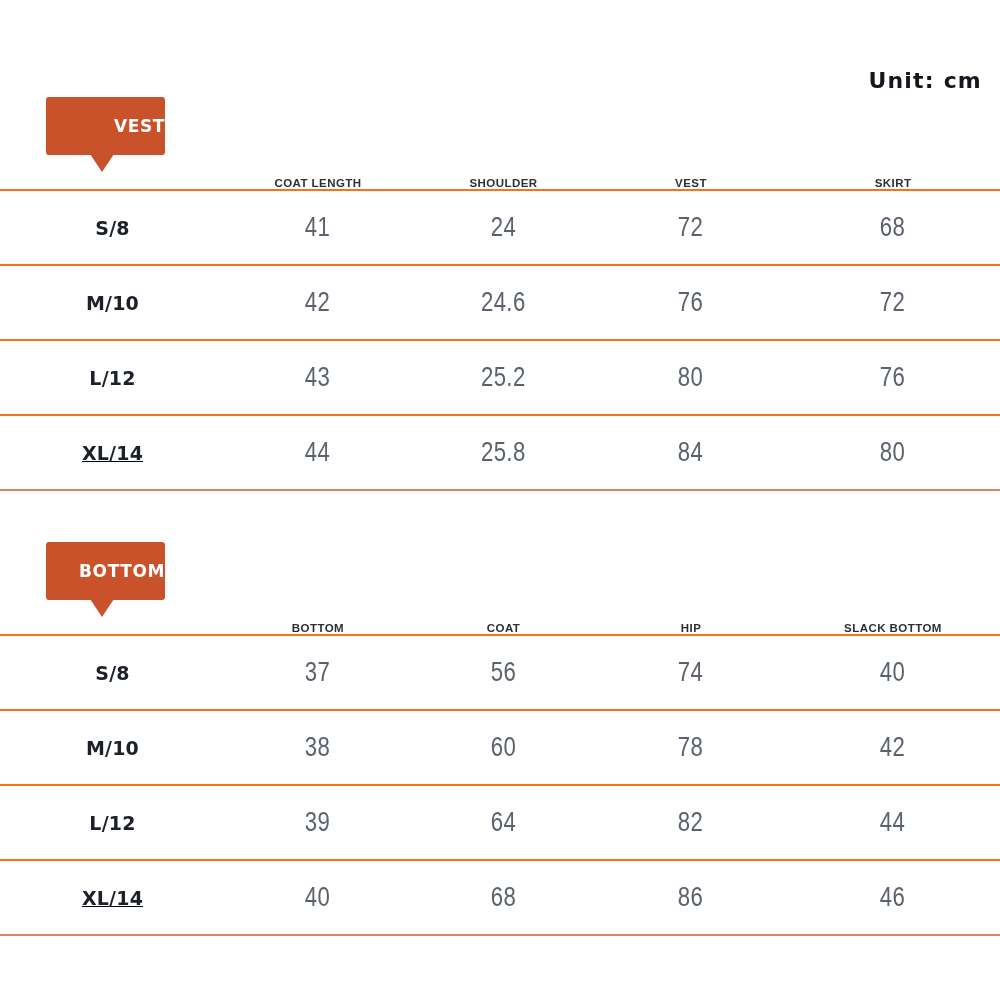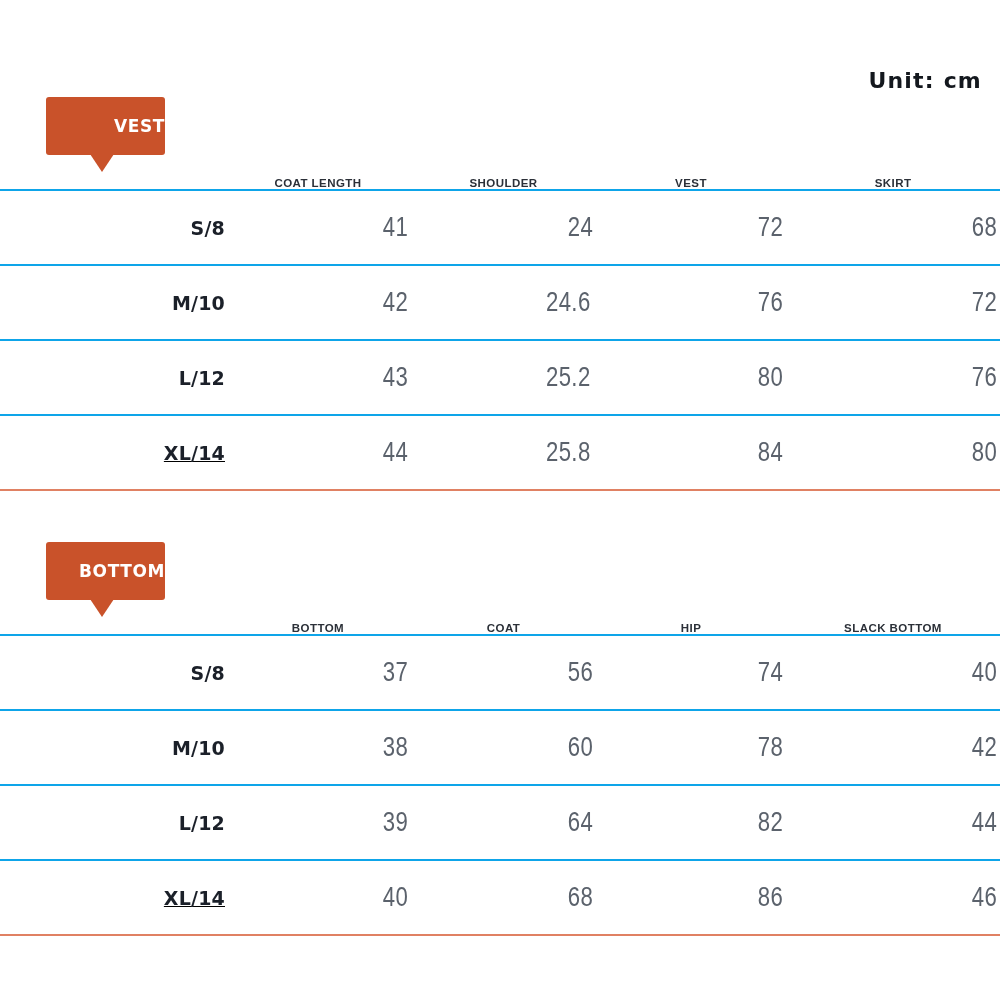--- a/index.html
+++ b/index.html
@@ -107,23 +107,22 @@
     letter-spacing: 0.45px;
     color: #2b3038;
     vertical-align: bottom;
     white-space: nowrap;
   }
   .size-table thead th.hdr-size { }
 
   .size-table tbody tr { height: 73px; }
 
   .size-table tbody td {
-    border-top: 2px solid #0ea5e9;
+    border-top: 2px solid #f97316;
     height: 73px;
-    text-align: right;
   }
   .size-table tbody tr:last-child td {
     border-bottom: 2px solid #e08163;
     text-decoration: underline;
   }
 
   .cell-size {
     font-family: "DejaVu Sans", sans-serif;
     font-size: 19px;
     font-weight: bold;

